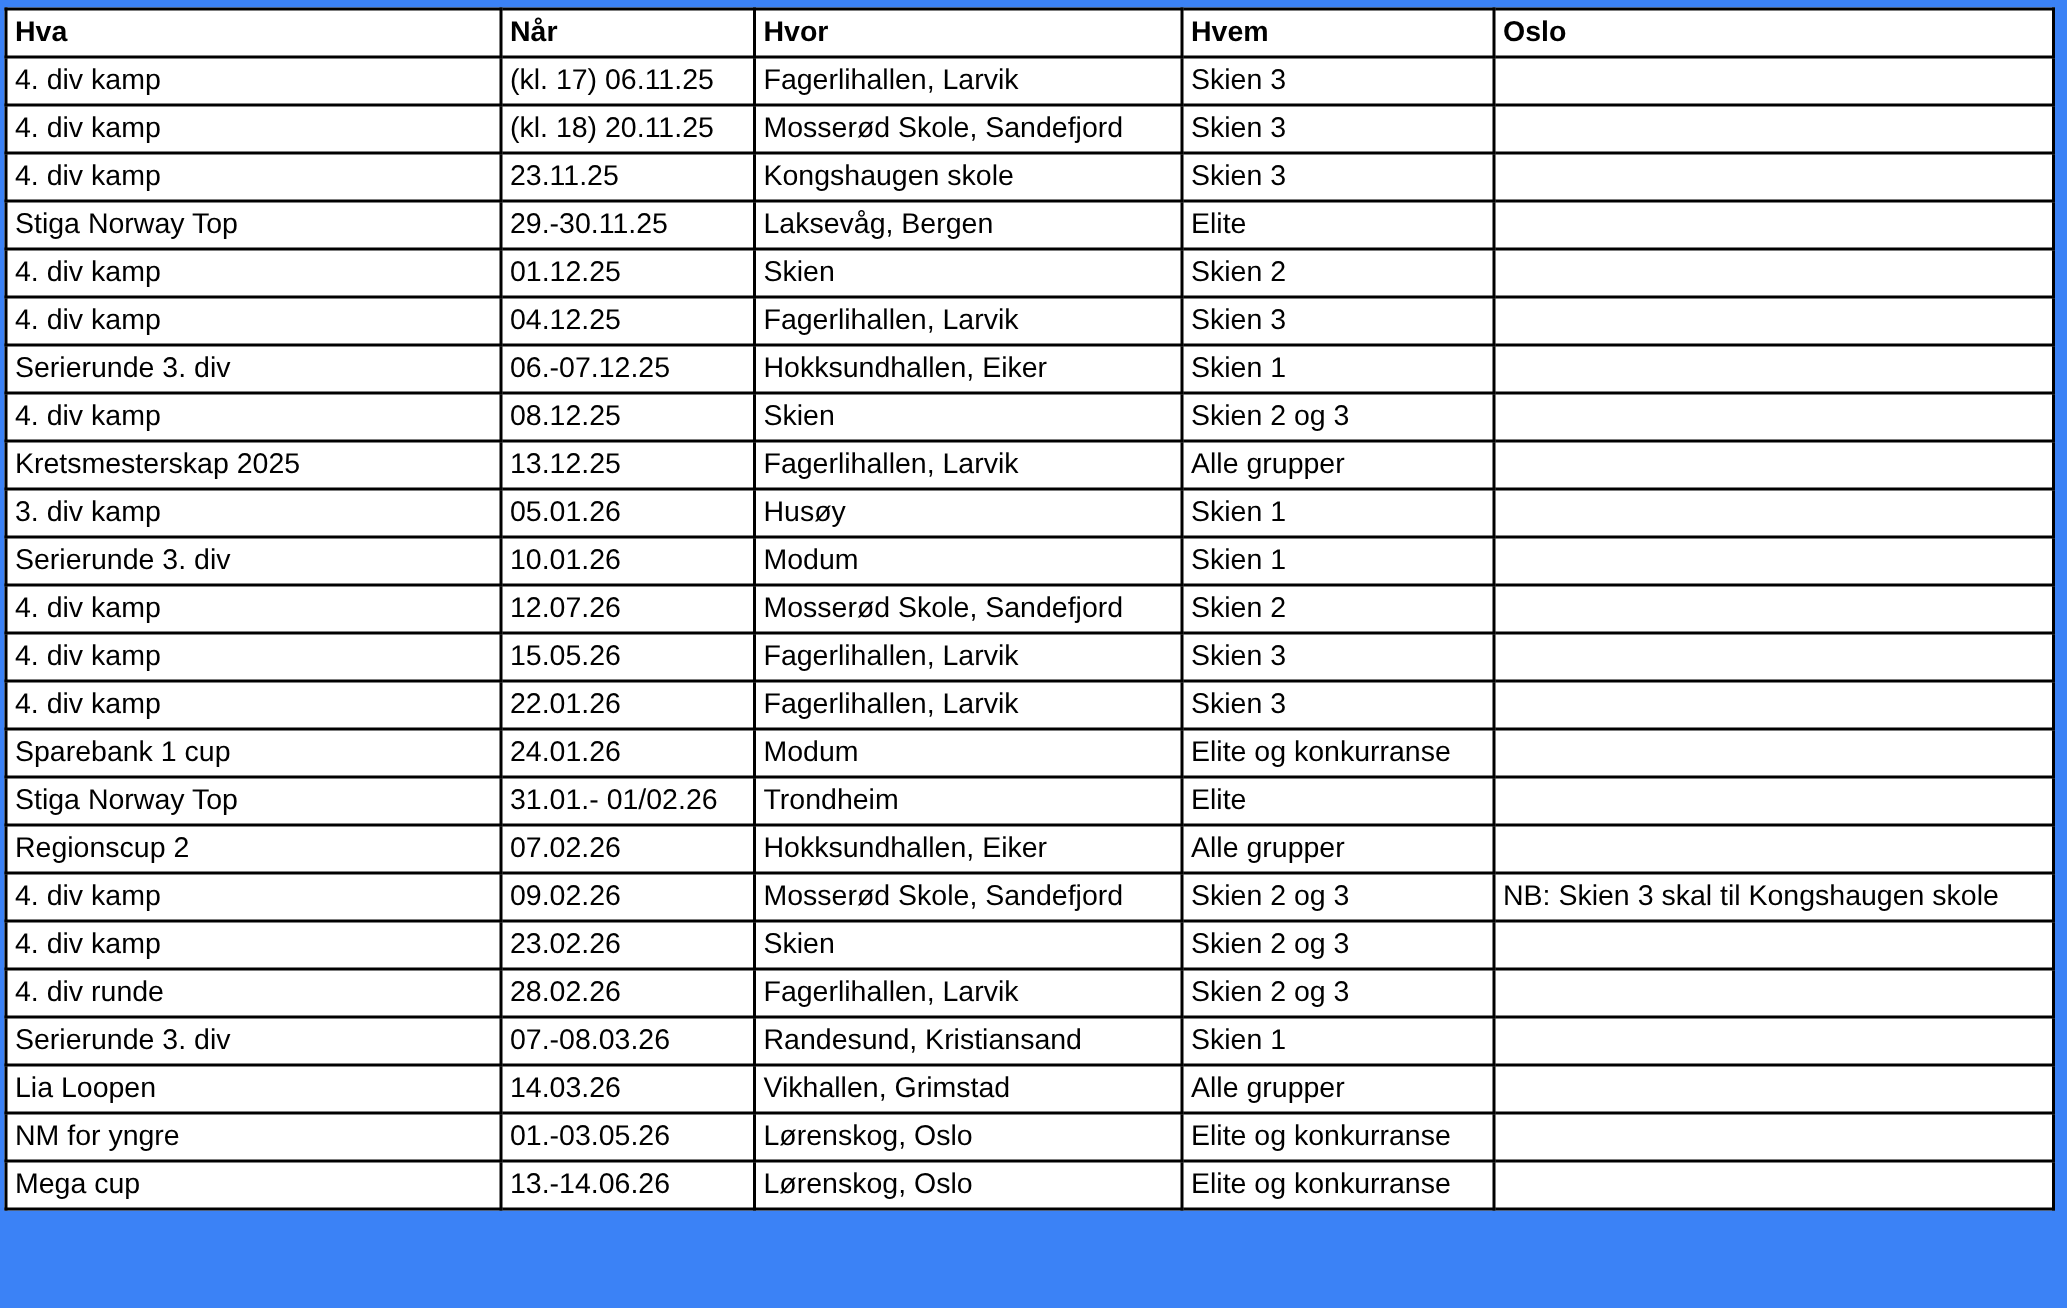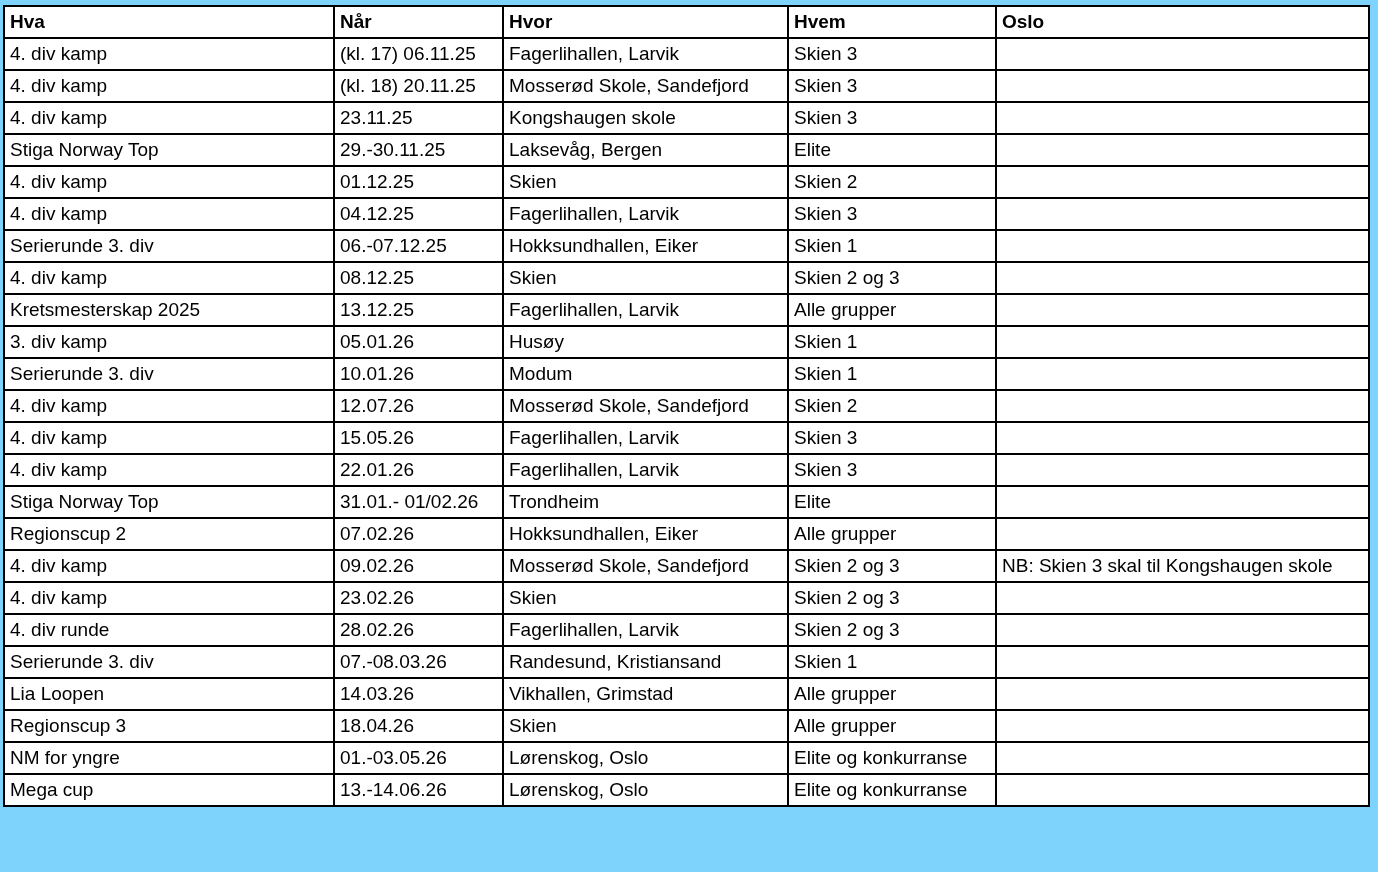--- a/index.html
+++ b/index.html
@@ -11,21 +11,21 @@
   body {
     width: 1378px;
     height: 872px;
     overflow: hidden;
     font-family: "Liberation Sans", sans-serif;
   }
   #sheet {
     position: relative;
     width: 1378px;
     height: 872px;
-    background: #7dd3fc;
+    background: #3b82f6;
   }
   table.grid {
     position: absolute;
     left: 3px;
     top: 5px;
     border-collapse: collapse;
     table-layout: fixed;
     width: 1365px;
     background: #ffffff;
   }
@@ -169,20 +169,27 @@
           <td class="empty"></td>
         </tr>
         <tr>
           <td>4. div kamp</td>
           <td>22.01.26</td>
           <td>Fagerlihallen, Larvik</td>
           <td>Skien 3</td>
           <td class="empty"></td>
         </tr>
         <tr>
+          <td>Sparebank 1 cup</td>
+          <td>24.01.26</td>
+          <td>Modum</td>
+          <td>Elite og konkurranse</td>
+          <td class="empty"></td>
+        </tr>
+        <tr>
           <td>Stiga Norway Top</td>
           <td>31.01.- 01/02.26</td>
           <td>Trondheim</td>
           <td>Elite</td>
           <td class="empty"></td>
         </tr>
         <tr>
           <td>Regionscup 2</td>
           <td>07.02.26</td>
           <td>Hokksundhallen, Eiker</td>
@@ -214,27 +221,20 @@
           <td>Serierunde 3. div</td>
           <td>07.-08.03.26</td>
           <td>Randesund, Kristiansand</td>
           <td>Skien 1</td>
           <td class="empty"></td>
         </tr>
         <tr>
           <td>Lia Loopen</td>
           <td>14.03.26</td>
           <td>Vikhallen, Grimstad</td>
-          <td>Alle grupper</td>
-          <td class="empty"></td>
-        </tr>
-        <tr>
-          <td>Regionscup 3</td>
-          <td>18.04.26</td>
-          <td>Skien</td>
           <td>Alle grupper</td>
           <td class="empty"></td>
         </tr>
         <tr>
           <td>NM for yngre</td>
           <td>01.-03.05.26</td>
           <td>Lørenskog, Oslo</td>
           <td>Elite og konkurranse</td>
           <td class="empty"></td>
         </tr>

